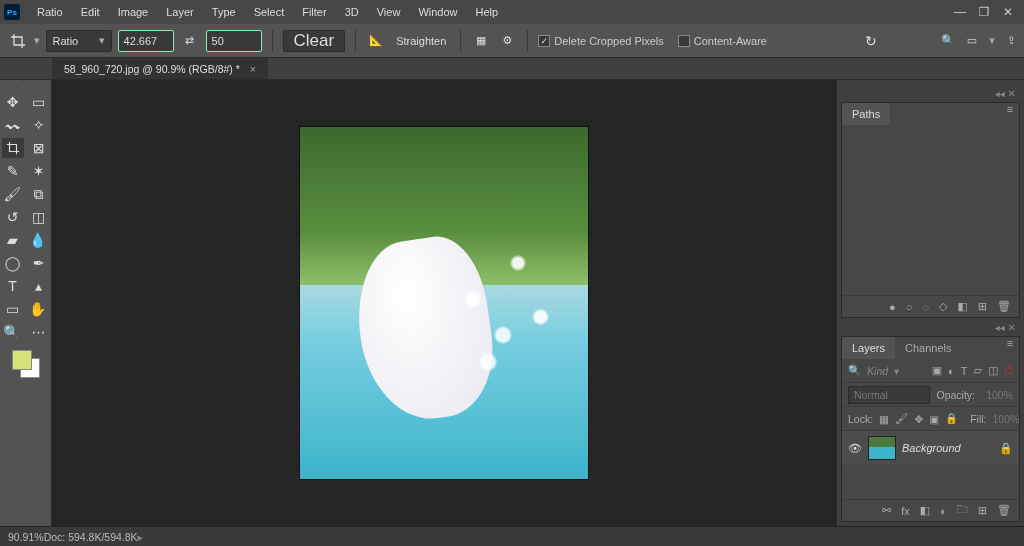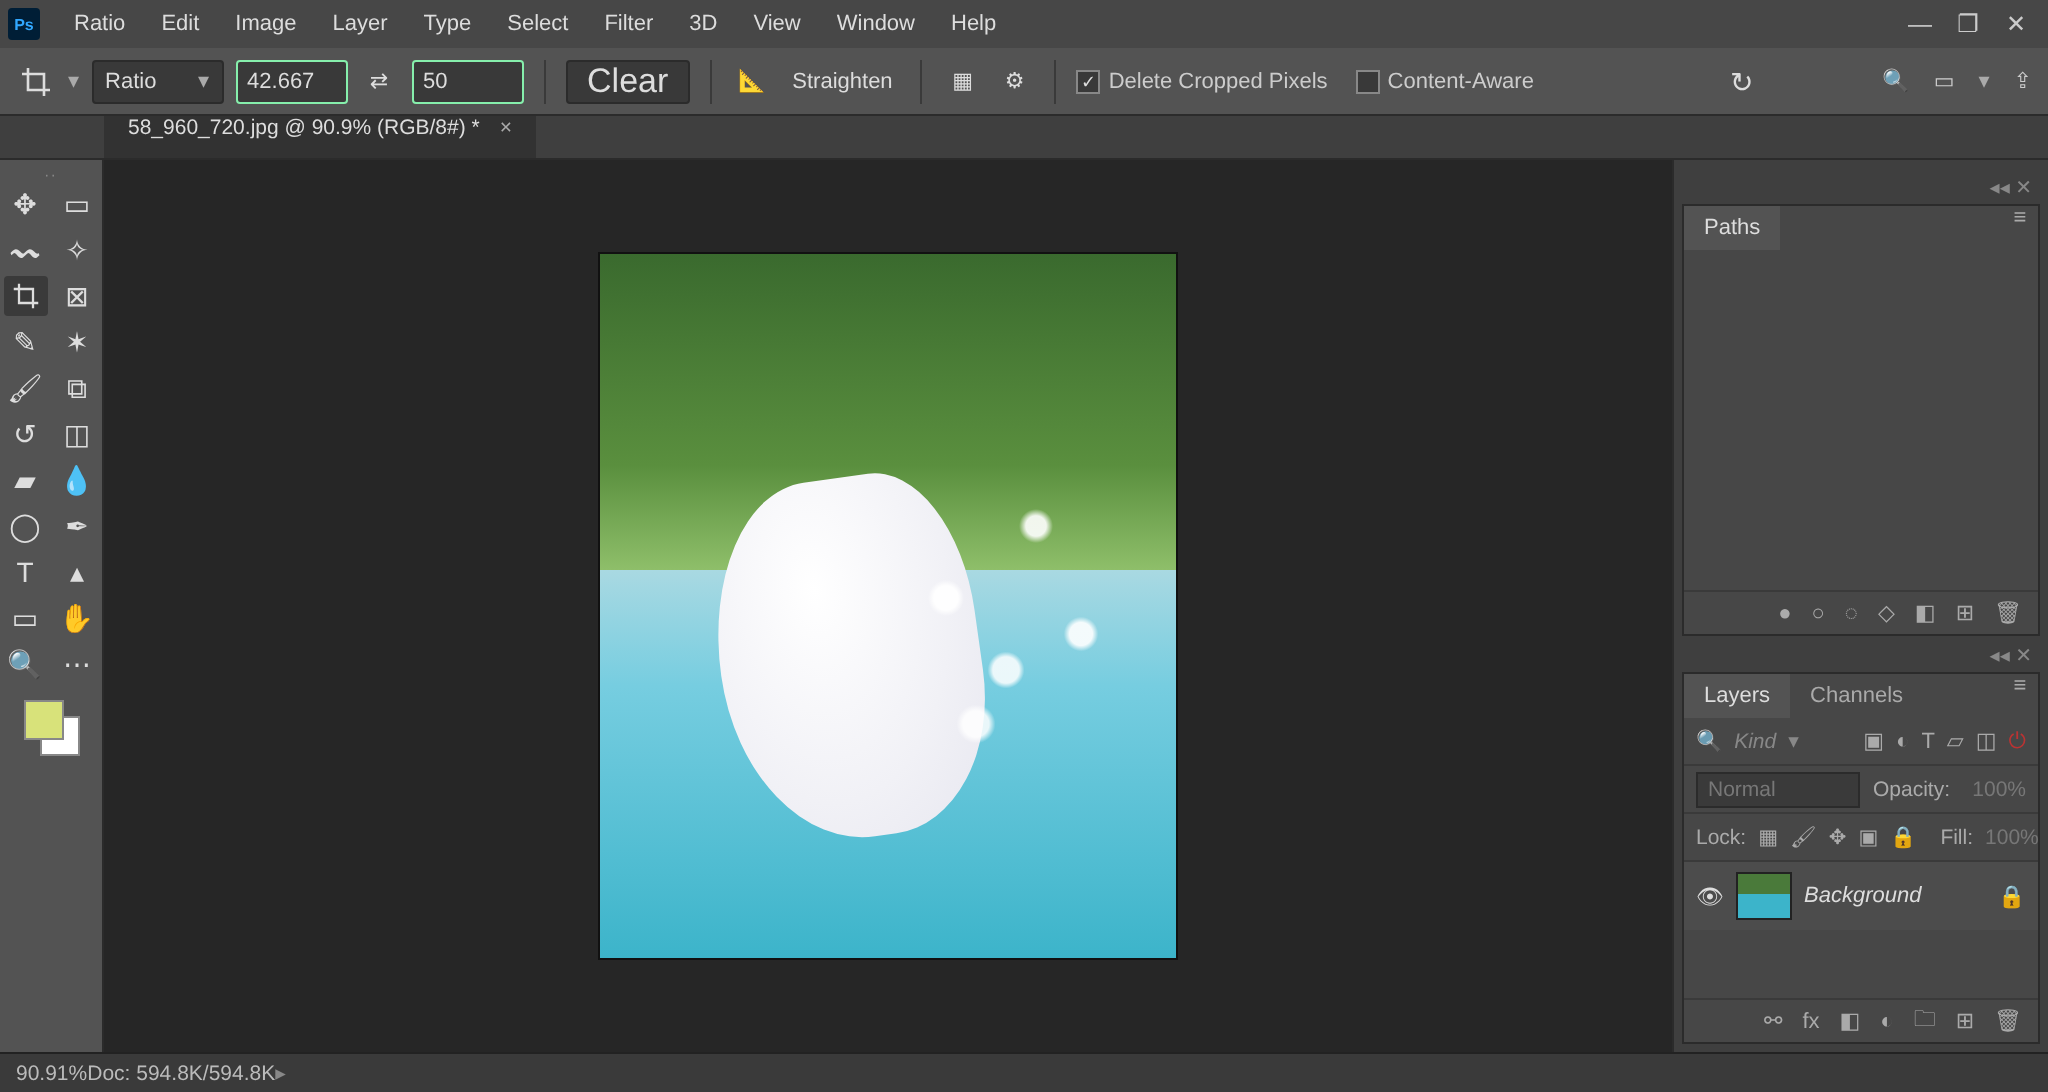--- a/index.html
+++ b/index.html
@@ -21,21 +21,21 @@
 .numbox{width:56px;height:22px;background:#393939;border:1px solid #86efac;color:#ddd;padding:0 5px;display:flex;align-items:center;font-size:11px;border-radius:2px}
 .sep{width:1px;height:22px;background:#3a3a3a;margin:0 4px}
 .btn-clear{height:22px;padding:0 10px;background:#393939;border:1px solid #2b2b2b;color:#ddd;display:flex;align-items:center;font-size:17px;border-radius:2px}
 .opt-label{color:#ddd;font-size:11px;padding:0 4px}
 .cb{width:12px;height:12px;background:#393939;border:1px solid #888;display:inline-flex;align-items:center;justify-content:center;margin-right:4px;color:#ddd;font-size:9px}
 .optbar-right{margin-left:auto;display:flex;gap:12px;align-items:center}
 .swap-ico{font-size:14px;color:#ddd;transform:scaleX(-1)}
 
 
 .tabrow{height:22px;background:#3f3f3f;border-bottom:1px solid #2b2b2b;display:flex;align-items:end;padding-left:52px}
-.doc-tab{height:22px;background:#323232;padding:0 12px;display:flex;color:#ddd;font-size:10.5px;border-top:1px solid #2b2b2b}
+.doc-tab{height:22px;background:#323232;padding:0 12px;display:flex;align-items:center;color:#ddd;font-size:10.5px;border-top:1px solid #2b2b2b}
 
 
 .main{flex:1;display:flex;min-height:0}
 
 
 .tools-col{width:52px;background:#535353;border-right:1px solid #2b2b2b;display:flex;flex-direction:column;align-items:center;padding-top:4px}
 .tool-grip{width:48px;height:6px;display:flex;align-items:center;justify-content:center;color:#888;font-size:8px;letter-spacing:1px}
 .tool-grid{display:grid;grid-template-columns:22px 22px;gap:3px 4px;margin-top:2px}
 .tool{width:22px;height:20px;display:flex;align-items:center;justify-content:center;color:#ddd;font-size:14px;border-radius:2px}
 .tool.sel{background:#3a3a3a}

